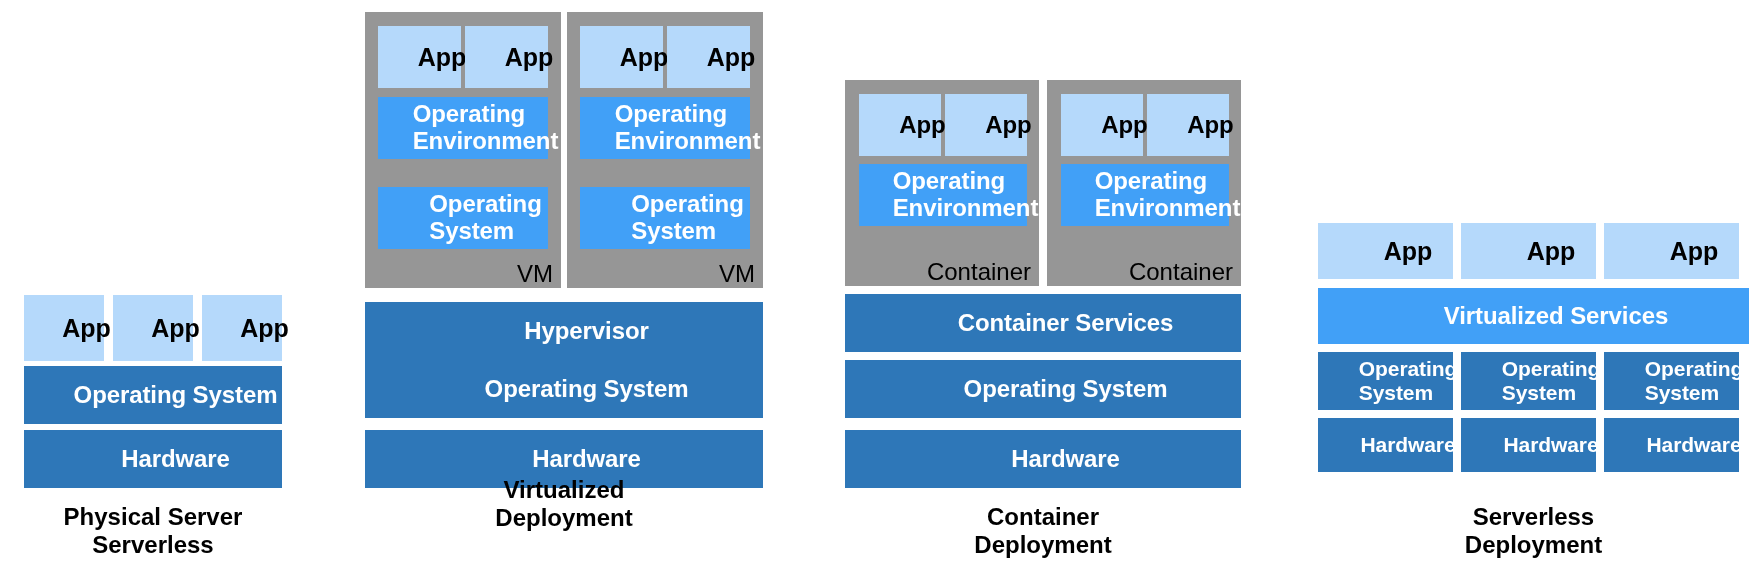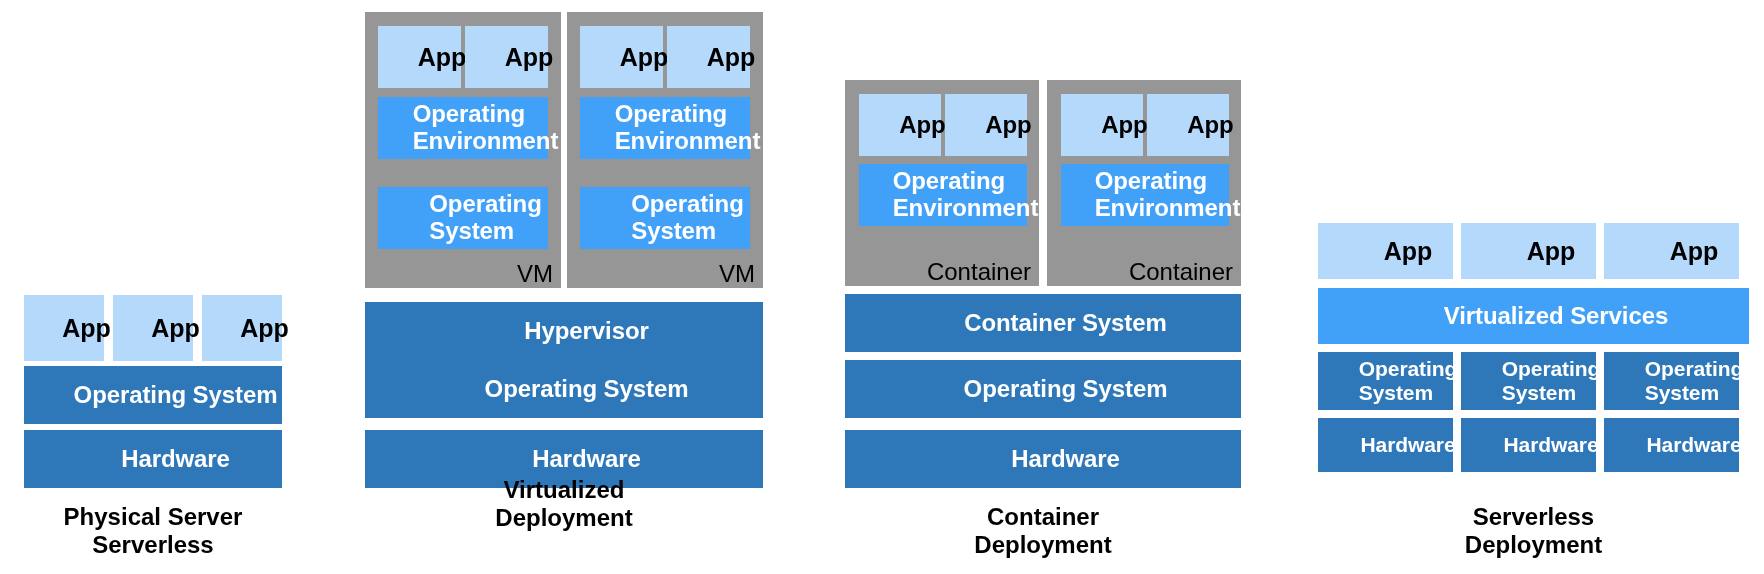--- a/index.html
+++ b/index.html
@@ -167,21 +167,21 @@
     <div class="shell" style="left:207px; top:80px; width:194px; height:206px;">
       <div class="stack-row" style="left:14px; top:14px; width:168px; height:62px;">
         <div class="box box-app box-app-sm" style="width:82px;height:62px;margin-right:4px;">App</div>
         <div class="box box-app box-app-sm" style="width:82px;height:62px;">App</div>
       </div>
       <div class="box box-mid" style="position:absolute; left:14px; top:84px; width:168px; height:62px; white-space:pre-line;">Operating
 Environment</div>
       <div class="shell-label">Container</div>
     </div>
 
-    <div class="box box-dark" style="position:absolute; left:5px; top:294px; width:396px; height:58px;">Container System</div>
+    <div class="box box-dark" style="position:absolute; left:5px; top:294px; width:396px; height:58px;">Container Services</div>
 
     <div class="box box-dark" style="position:absolute; left:5px; top:360px; width:396px; height:58px;">Operating System</div>
 
     <div class="box box-dark" style="position:absolute; left:5px; top:430px; width:396px; height:58px;">Hardware</div>
 
     <div class="caption" style="left:5px; top:503px; width:396px;">Container
 Deployment</div>
   </div>
 
   <div class="column" style="left:1318px; top:0px; width:446px; height:574px;">

